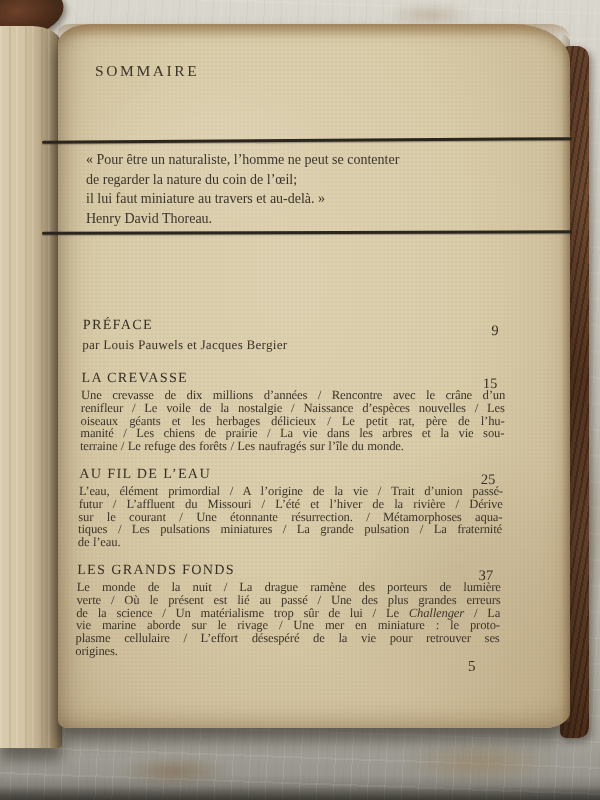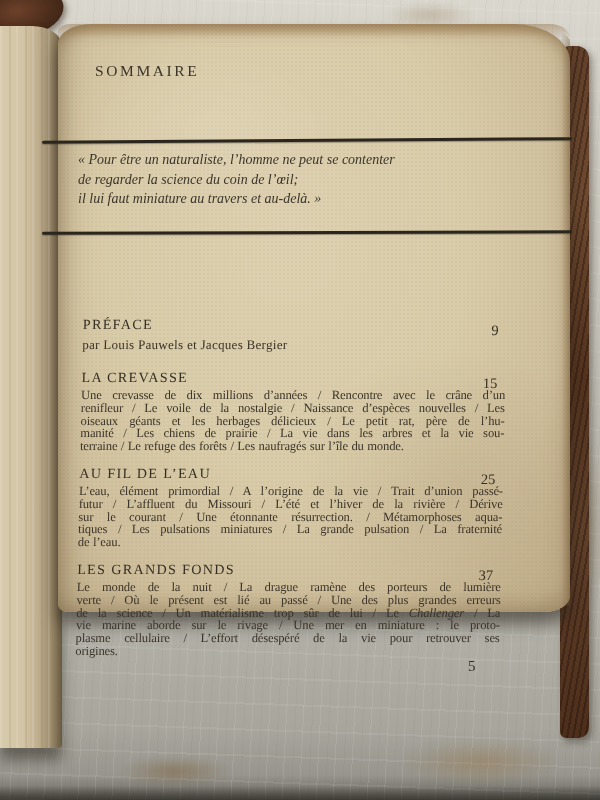--- a/index.html
+++ b/index.html
@@ -38,21 +38,21 @@
     border-radius:9px 12px 10px 6px;box-shadow:3px 4px 7px rgba(45,38,28,.45);}
 
   
   .verso-page{position:absolute;left:0;top:26px;width:62px;height:722px;
     background:linear-gradient(90deg,#d8cbad 0%,#d2c4a4 38%,#bfae8d 62%,#9c8b6c 82%,#7c6c50 94%,#655741 100%);
     border-radius:0 30px 4px 0 / 0 20px 4px 0;box-shadow:0 12px 14px rgba(38,33,25,.5);}
   .verso-creases{position:absolute;inset:0;border-radius:inherit;
     background:repeating-linear-gradient(90deg, rgba(255,255,255,.13) 0 2px, rgba(0,0,0,0) 2px 9px, rgba(90,78,56,.10) 9px 11px, rgba(0,0,0,0) 11px 16px);}
 
   
-  .recto-page{position:absolute;left:58px;top:24px;width:512px;height:588px;
+  .recto-page{position:absolute;left:58px;top:24px;width:512px;height:704px;
     background:radial-gradient(ellipse at 45% 36%,#ded1b1 0%,#d9cca9 45%,#cfbf9c 72%,#bfad89 94%);
     border-radius:34px 56px 26px 10px / 20px 38px 16px 8px;
     box-shadow:0 12px 16px rgba(35,30,22,.55), inset 0 12px 16px -8px rgba(125,95,58,.60),
       inset 16px 0 26px -12px rgba(110,90,60,.55), inset -12px -14px 22px -10px rgba(130,105,70,.45);
     color:#3a3328;}
   .page-grain{position:absolute;inset:0;border-radius:inherit;
     background:
       radial-gradient(ellipse 220px 150px at 30% 18%, rgba(255,255,255,.10), rgba(0,0,0,0) 60%),
       radial-gradient(ellipse 260px 220px at 78% 78%, rgba(120,95,60,.10), rgba(0,0,0,0) 60%),
       radial-gradient(rgba(120,100,70,.06) 1px, rgba(0,0,0,0) 1.2px);
@@ -61,21 +61,21 @@
     background:linear-gradient(180deg,rgba(148,112,66,.45),rgba(148,112,66,0));}
   .page-right-edge{position:absolute;right:0;top:10px;bottom:6px;width:9px;
     background:linear-gradient(270deg,rgba(110,80,45,.40),rgba(110,80,45,0));border-radius:0 40px 12px 0;}
 
   .heading{position:absolute;left:37px;top:38px;font-size:15.5px;letter-spacing:2.6px;color:#3c352a;}
   .rule{position:absolute;left:-16px;width:calc(100% + 18px);height:3px;background:#2a251d;border-radius:2px;
     box-shadow:0 1px 1px rgba(42,37,29,.35);}
   .rule-top{top:115px;transform:rotate(-0.4deg);}
   .rule-bottom{top:207px;transform:rotate(-0.15deg);}
 
-  .epigraph{position:absolute;left:20px;top:126px;width:400px;font-style:italic;font-size:14px;line-height:19.6px;color:#3b342a;}
+  .epigraph{position:absolute;left:28px;top:126px;width:400px;font-size:14px;line-height:19.6px;color:#3b342a;}
 
   .toc{position:absolute;left:25px;top:292px;width:424px;transform:skewX(-1.3deg);transform-origin:top left;}
   .title-row{position:relative;font-size:14px;letter-spacing:1.4px;line-height:17px;color:#352f24;}
   .pagenum{position:absolute;right:8px;top:6px;font-size:14.5px;letter-spacing:0;}
   .byline{margin-top:4px;font-size:13px;letter-spacing:.3px;line-height:16px;}
   .chapter{margin-top:16px;}
   .chapter+.chapter{margin-top:12px;}
   .para{margin-top:3px;font-size:12.5px;line-height:12.8px;letter-spacing:-0.1px;word-spacing:.5px;}
   .pline{text-align:justify;text-align-last:justify;}
   .pline.last{text-align-last:left;}
@@ -104,22 +104,23 @@
     <div class="page-grain"></div>
     <div class="page-top-edge"></div>
     <div class="page-right-edge"></div>
 
     <div class="heading">SOMMAIRE</div>
 
     <div class="rule rule-top"></div>
 
     <div class="epigraph">
       <div>« Pour être un naturaliste, l’homme ne peut se contenter</div>
-      <div>de regarder la science du coin de l’œil;</div>
+      <div>de regarder la nature du coin de l’œil;</div>
       <div>il lui faut miniature au travers et au-delà. »</div>
+      <div>Henry David Thoreau.</div>
     </div>
 
     <div class="rule rule-bottom"></div>
 
     <div class="toc">
 
       <div>
         <div class="title-row">
           <span>PRÉFACE</span>
           <span class="pagenum">9</span>

